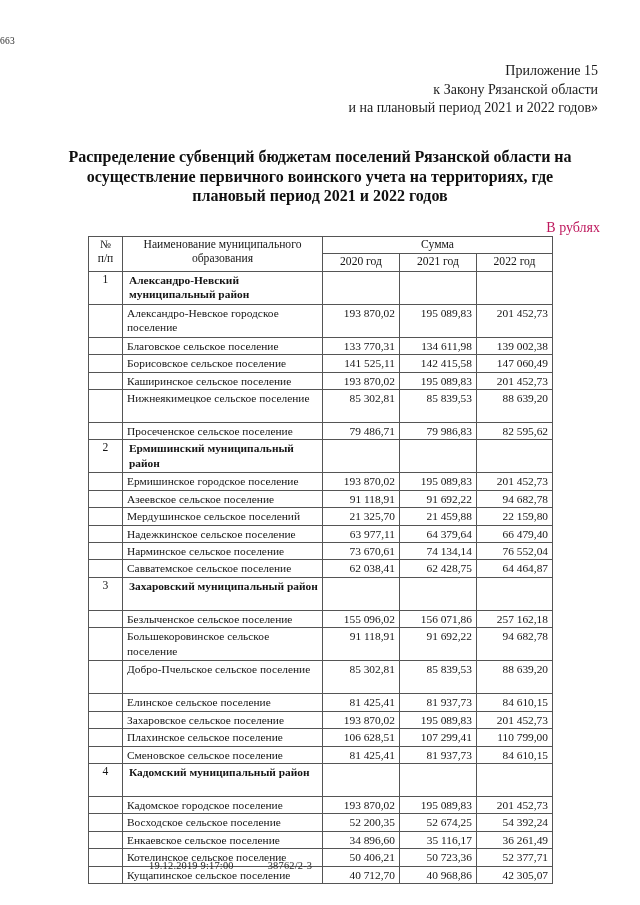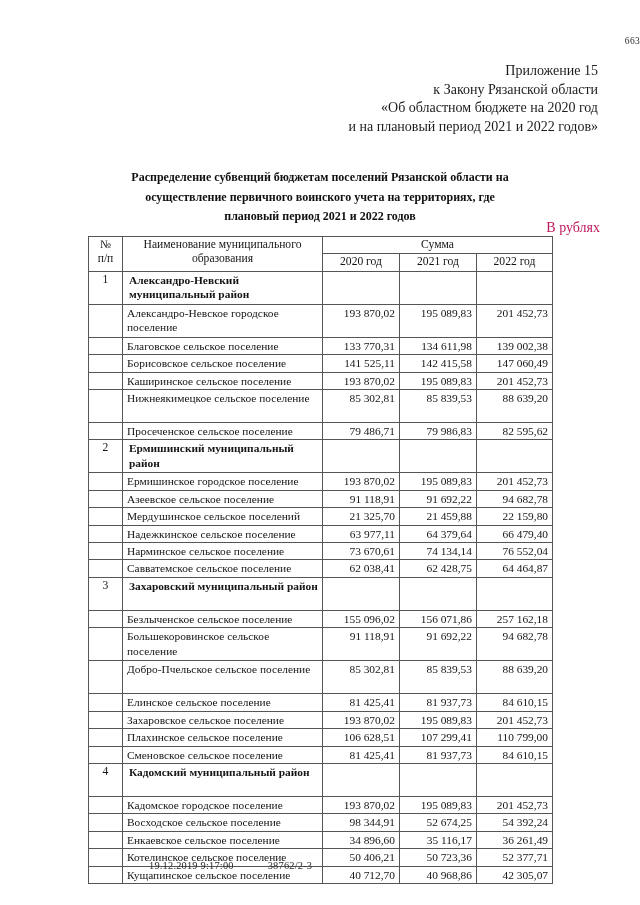--- a/index.html
+++ b/index.html
@@ -19,46 +19,46 @@
     position: relative;
     width: 640px;
     height: 905px;
     box-sizing: border-box;
   }
   .page-number {
     position: absolute;
     top: 36px;
     left: 0;
     width: 640px;
-    text-align: right;
+    text-align: left;
     font-size: 9.5px;
     color: #2b2b2b;
     letter-spacing: 0.3px;
   }
   .appendix-block {
     position: absolute;
     top: 62px;
     right: 42px;
     width: 420px;
     text-align: right;
     font-size: 14px;
     line-height: 18.6px;
     color: #1c1c1c;
   }
   .appendix-block div {
     white-space: nowrap;
   }
   .doc-title {
     position: absolute;
-    top: 168px;
+    top: 147px;
     left: 64px;
     width: 512px;
     text-align: center;
     font-weight: bold;
-    font-size: 12px;
+    font-size: 16px;
     line-height: 19.6px;
     color: #101010;
   }
   .units-note {
     position: absolute;
     top: 220px;
     left: 0;
     width: 600px;
     text-align: right;
     font-size: 14px;
@@ -137,21 +137,20 @@
 </head>
 <body>
 
 <div class="page">
 
   <div class="page-number">663</div>
 
   <div class="appendix-block">
     <div>Приложение 15</div>
     <div>к Закону Рязанской области</div>
-    <div>«Об областном бюджете на 2020 год</div>
     <div>и на плановый период 2021 и 2022 годов»</div>
   </div>
 
   <div class="doc-title">
     <div>Распределение субвенций бюджетам поселений Рязанской области на</div>
     <div>осуществление первичного воинского учета на территориях, где</div>
     <div>плановый период 2021 и 2022 годов</div>
   </div>
 
   <div class="units-note">В рублях</div>
@@ -347,21 +346,21 @@
         <tr>
           <td class="num"></td>
           <td class="name">Кадомское городское поселение</td>
           <td class="val">193 870,02</td>
           <td class="val">195 089,83</td>
           <td class="val">201 452,73</td>
         </tr>
         <tr>
           <td class="num"></td>
           <td class="name">Восходское сельское поселение</td>
-          <td class="val">98 344,91</td>
+          <td class="val">52 200,35</td>
           <td class="val">52 674,25</td>
           <td class="val">54 392,24</td>
         </tr>
         <tr>
           <td class="num"></td>
           <td class="name">Енкаевское сельское поселение</td>
           <td class="val">34 896,60</td>
           <td class="val">35 116,17</td>
           <td class="val">36 261,49</td>
         </tr>

